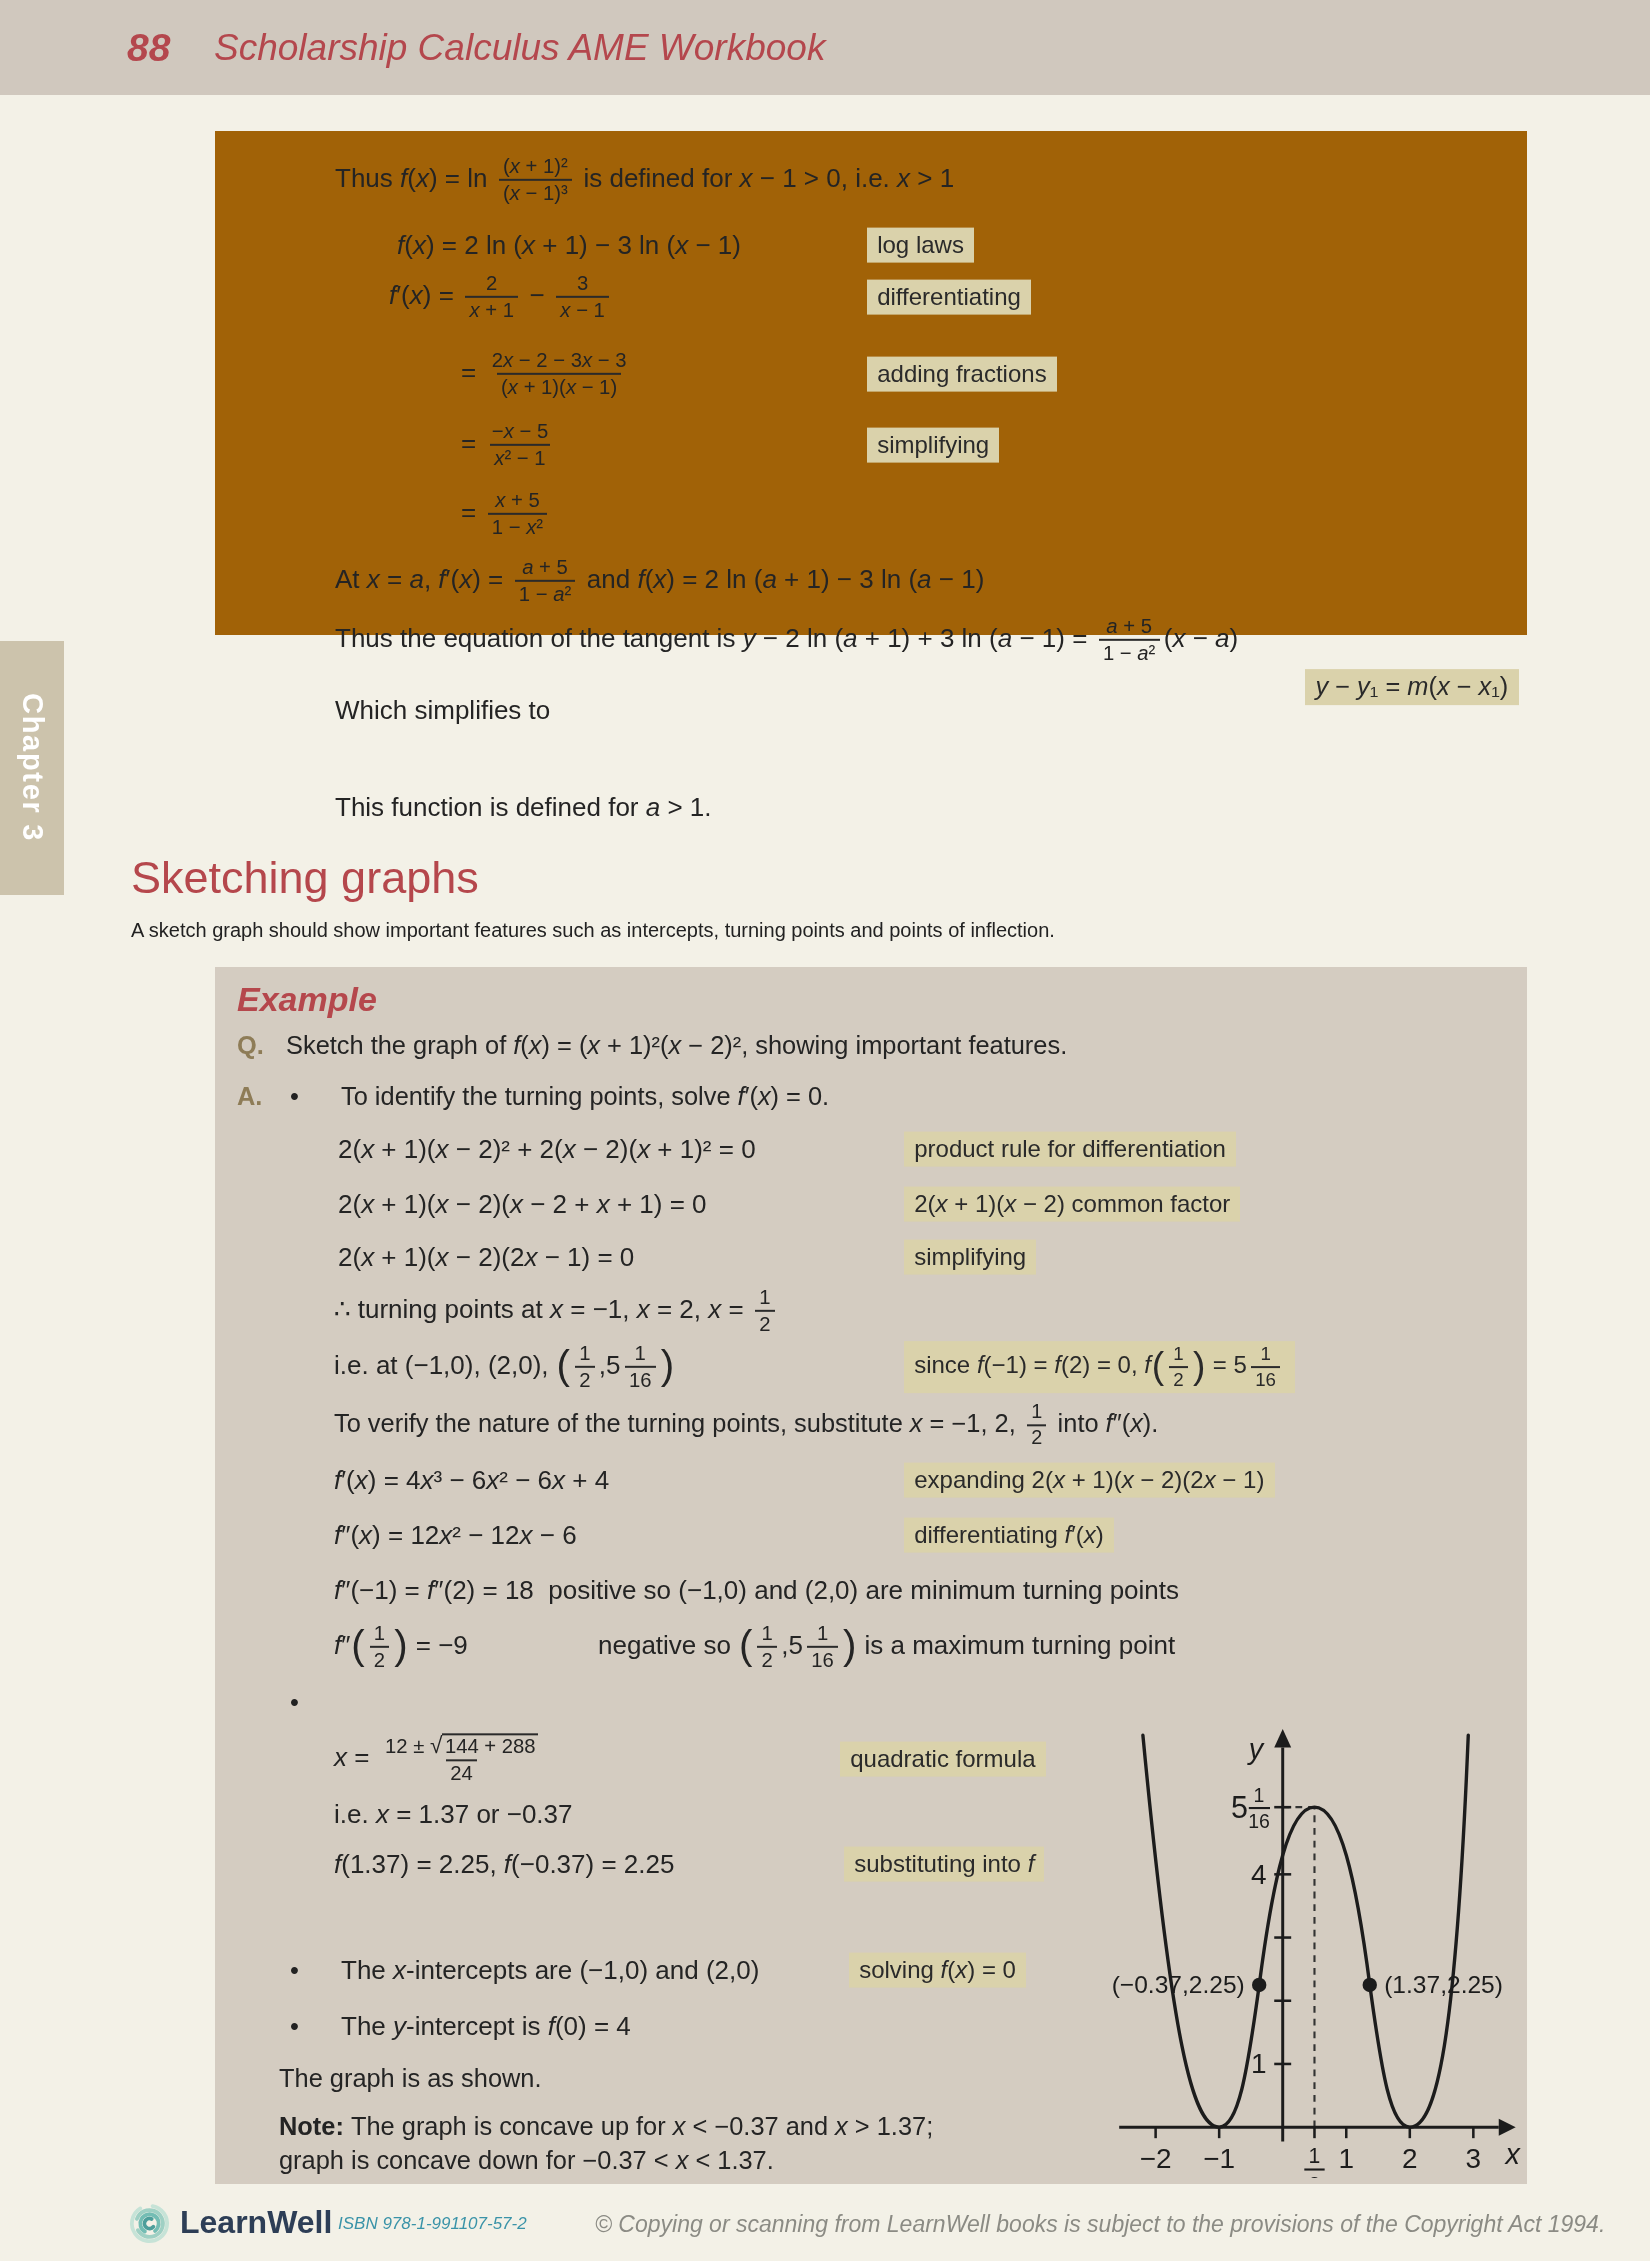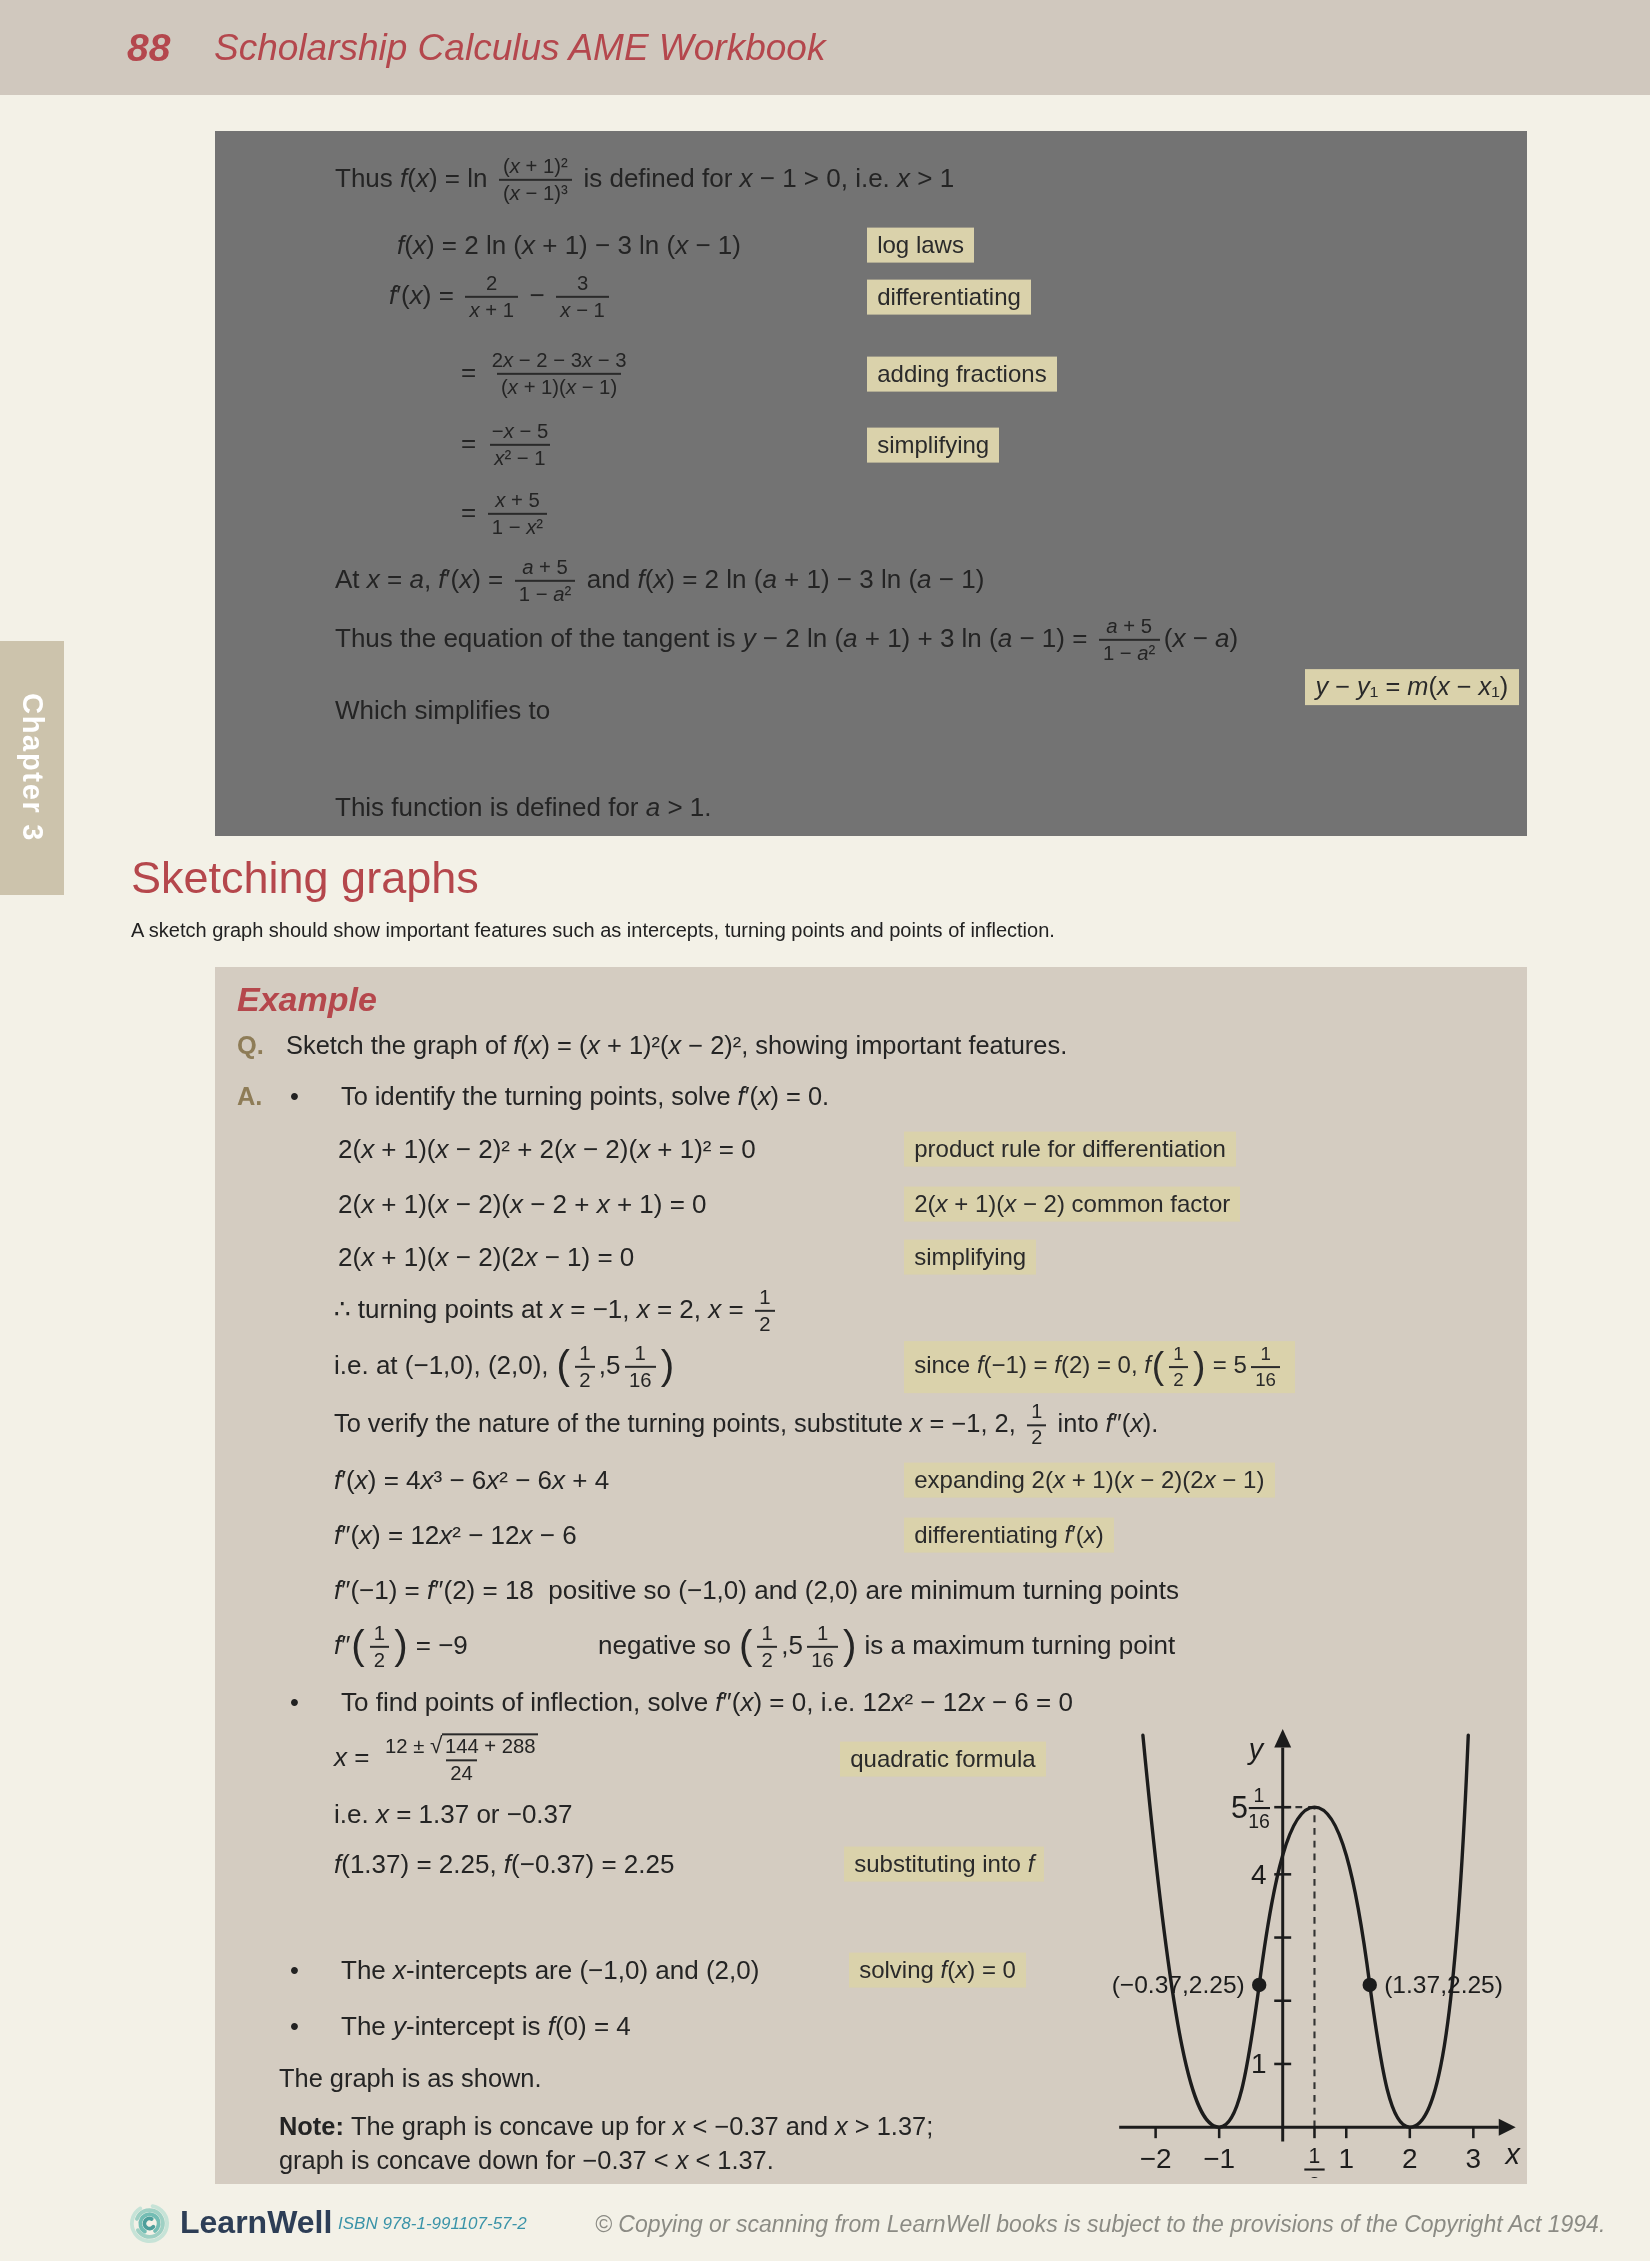--- a/index.html
+++ b/index.html
@@ -12,21 +12,21 @@
   .header-band{position:absolute;left:0;top:0;width:100%;height:95px;background:#d0c8be;display:flex;align-items:center;}
   .page-num{position:absolute;left:127px;font-size:39px;font-weight:bold;font-style:italic;color:#b4474d;}
   .book-title{position:absolute;left:214px;font-size:37px;font-style:italic;color:#b4474d;}
 
   
   .chapter-tab{position:absolute;left:0;top:641px;width:64px;height:254px;background:#ccc3ac;
     display:flex;align-items:center;justify-content:center;}
   .chapter-tab span{writing-mode:vertical-rl;color:#fff;font-size:29px;font-weight:600;letter-spacing:1.7px;}
 
   
-  .workbox{position:absolute;left:215px;top:131px;width:1312px;height:705px;background:#737373;}
+  .workbox{position:absolute;left:215px;top:131px;width:1312px;height:504px;background:#a16207;}
   .exbox{position:absolute;left:215px;top:967px;width:1312px;height:1217px;background:#d4ccc1;}
 
   .line{position:absolute;white-space:nowrap;font-size:26px;transform:translateY(-50%);color:#242424;}
   .prose{font-size:25.4px;}
   .note{position:absolute;white-space:nowrap;font-size:24px;transform:translateY(-50%);
     background:#dad2ab;padding:3.4px 10.2px;color:#2a2a2a;}
 
   
   .frac{display:inline-flex;flex-direction:column;align-items:center;vertical-align:middle;
     margin:0 4.2px;line-height:1.06;font-size:0.78em;}
@@ -173,21 +173,20 @@
         </span><span class="bigp">)</span> = −9</div>
     <div class="line" style="left:383px;top:680px">negative so <span class="bigp">(</span><span class="frac">
           <span class="num">1</span>
           <span class="den">2</span>
         </span>,5<span class="frac">
           <span class="num">1</span>
           <span class="den">16</span>
         </span><span class="bigp">)</span> is a maximum turning point</div>
 
     <div class="bullet-dot" style="left:75px;top:735px">•</div>
-    <div class="line" style="left:126px;top:735px">To find points of inflection, solve <i>f</i>″(<i>x</i>) = 0, i.e. 12<i>x</i>² − 12<i>x</i> − 6 = 0</div>
 
     <div class="line" style="left:119px;top:792px"><i>x</i> = <span class="frac">
           <span class="num">12 ± <span class="sqrt"><span class="rt">√</span><span class="rad">144 + 288</span></span></span>
           <span class="den">24</span>
         </span></div>
     <div class="note" style="left:625px;top:792px">quadratic formula</div>
     <div class="line" style="left:119px;top:847px">i.e. <i>x</i> = 1.37 or −0.37</div>
     <div class="line" style="left:119px;top:897px"><i>f</i>(1.37) = 2.25, <i>f</i>(−0.37) = 2.25</div>
     <div class="note" style="left:629px;top:897px">substituting into <i>f</i></div>
 

